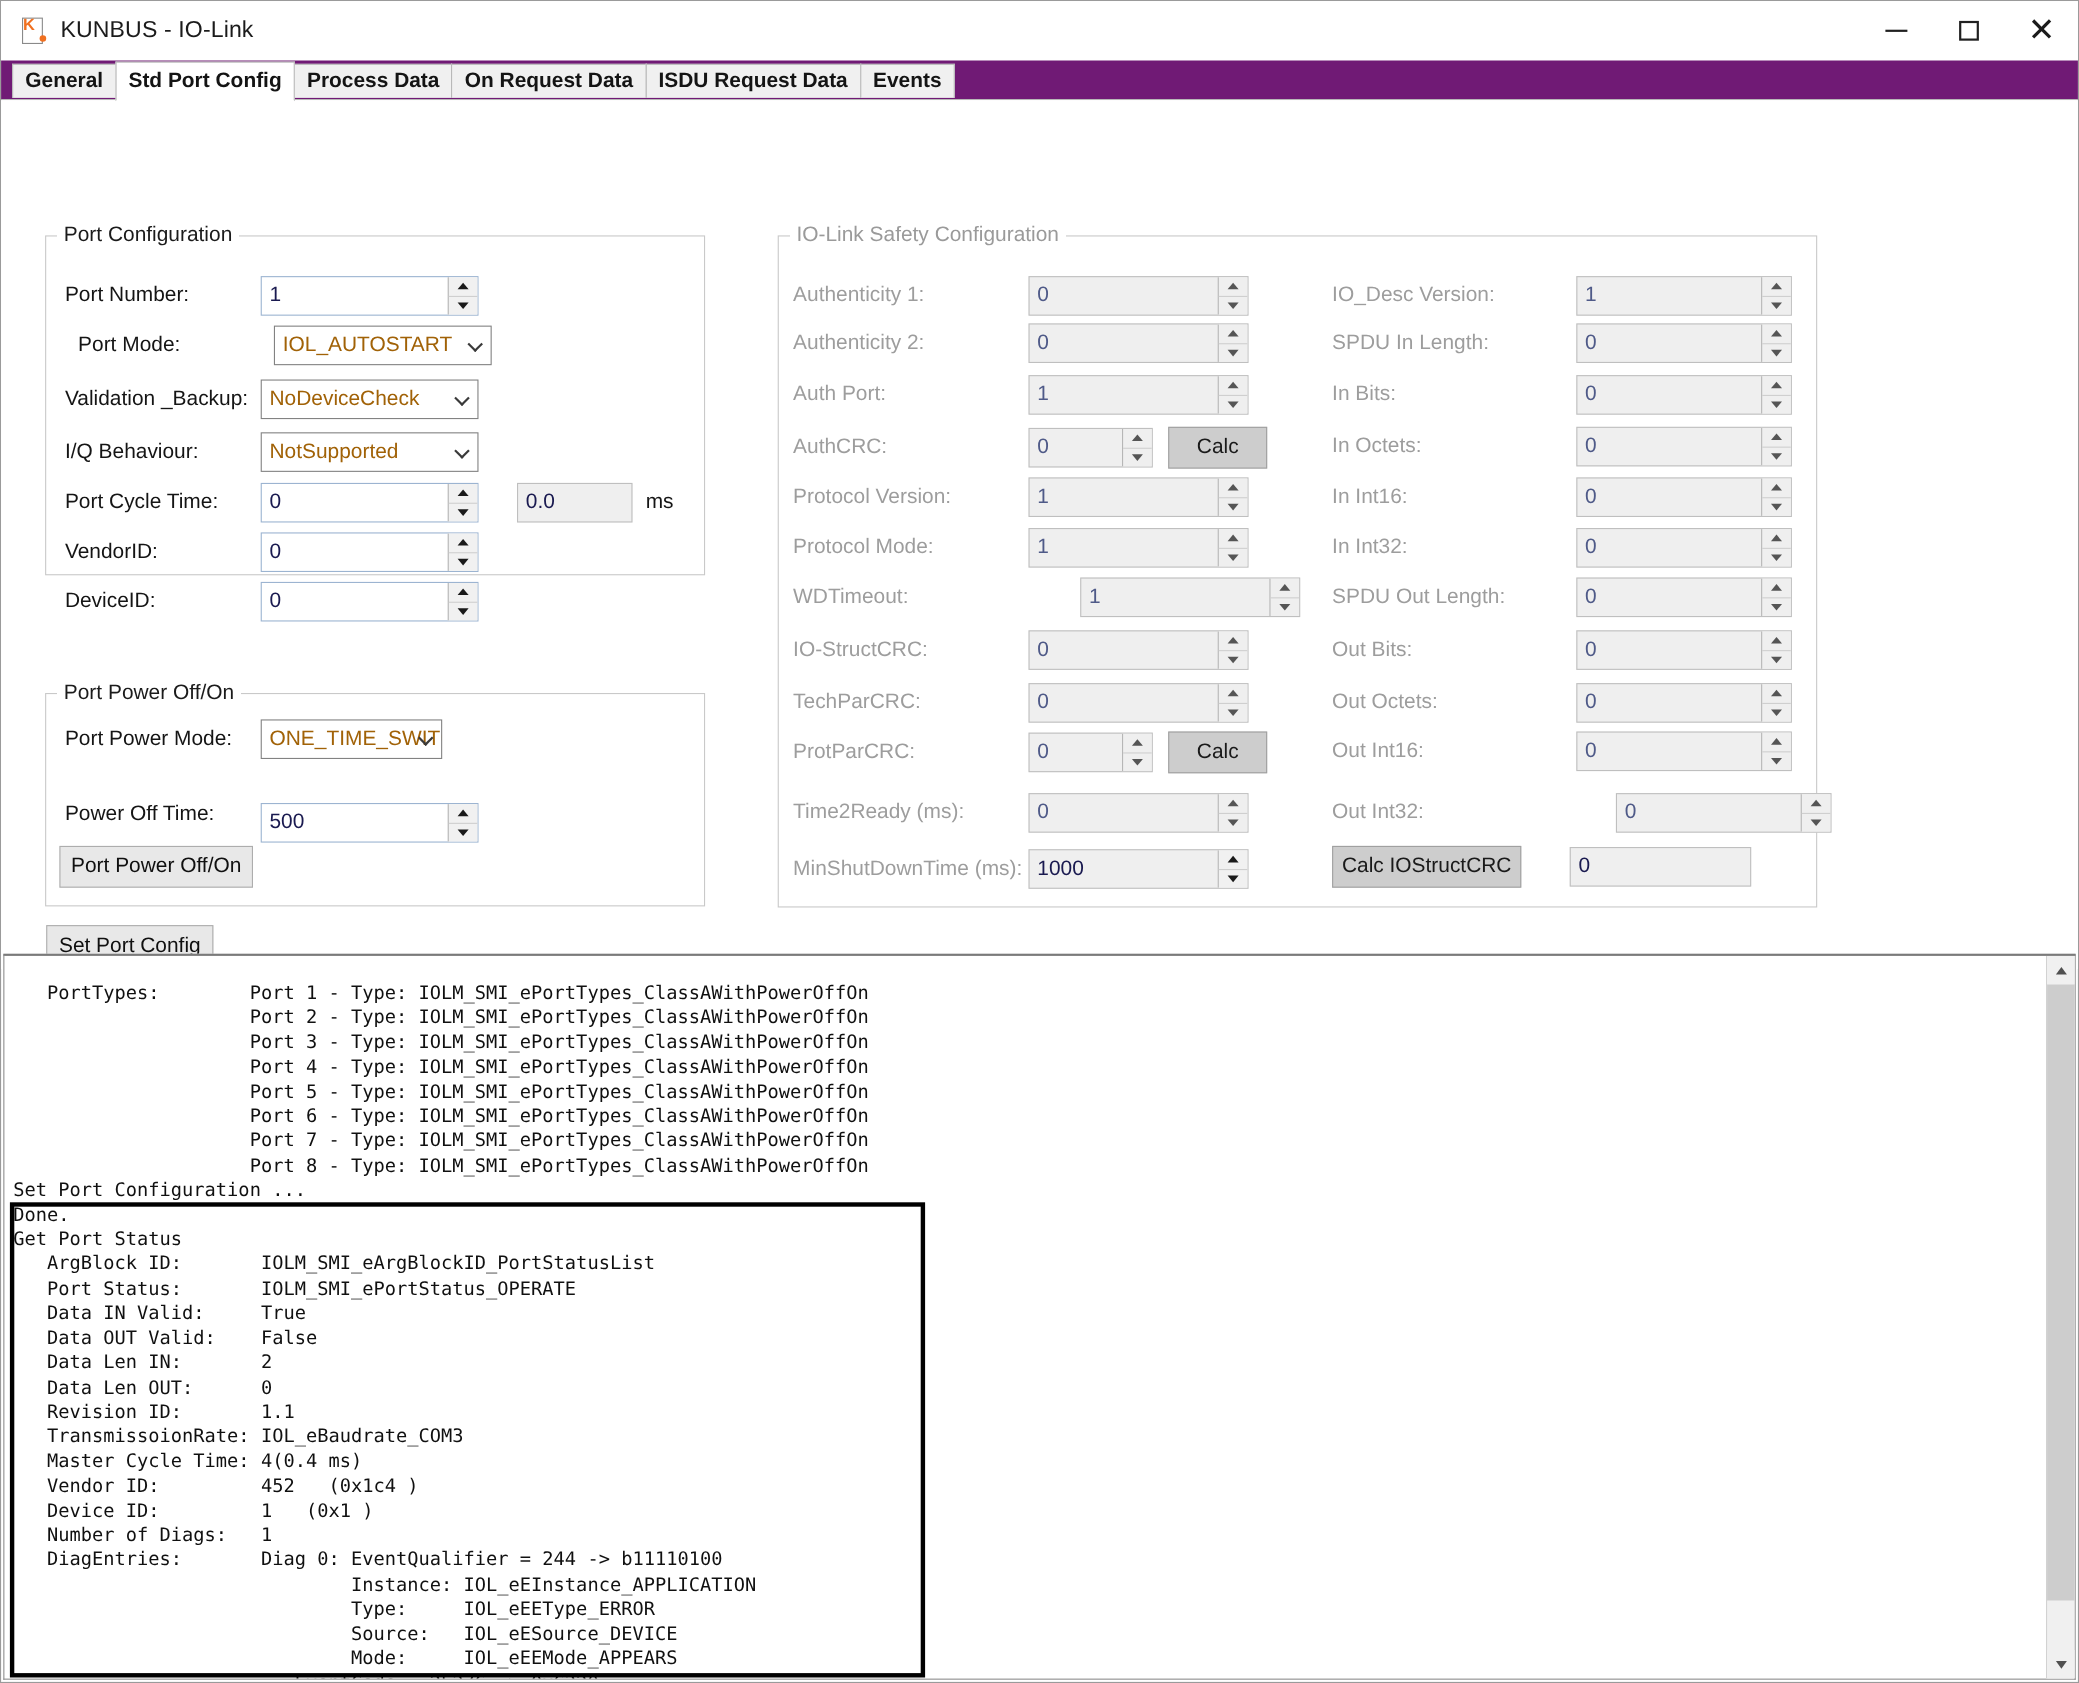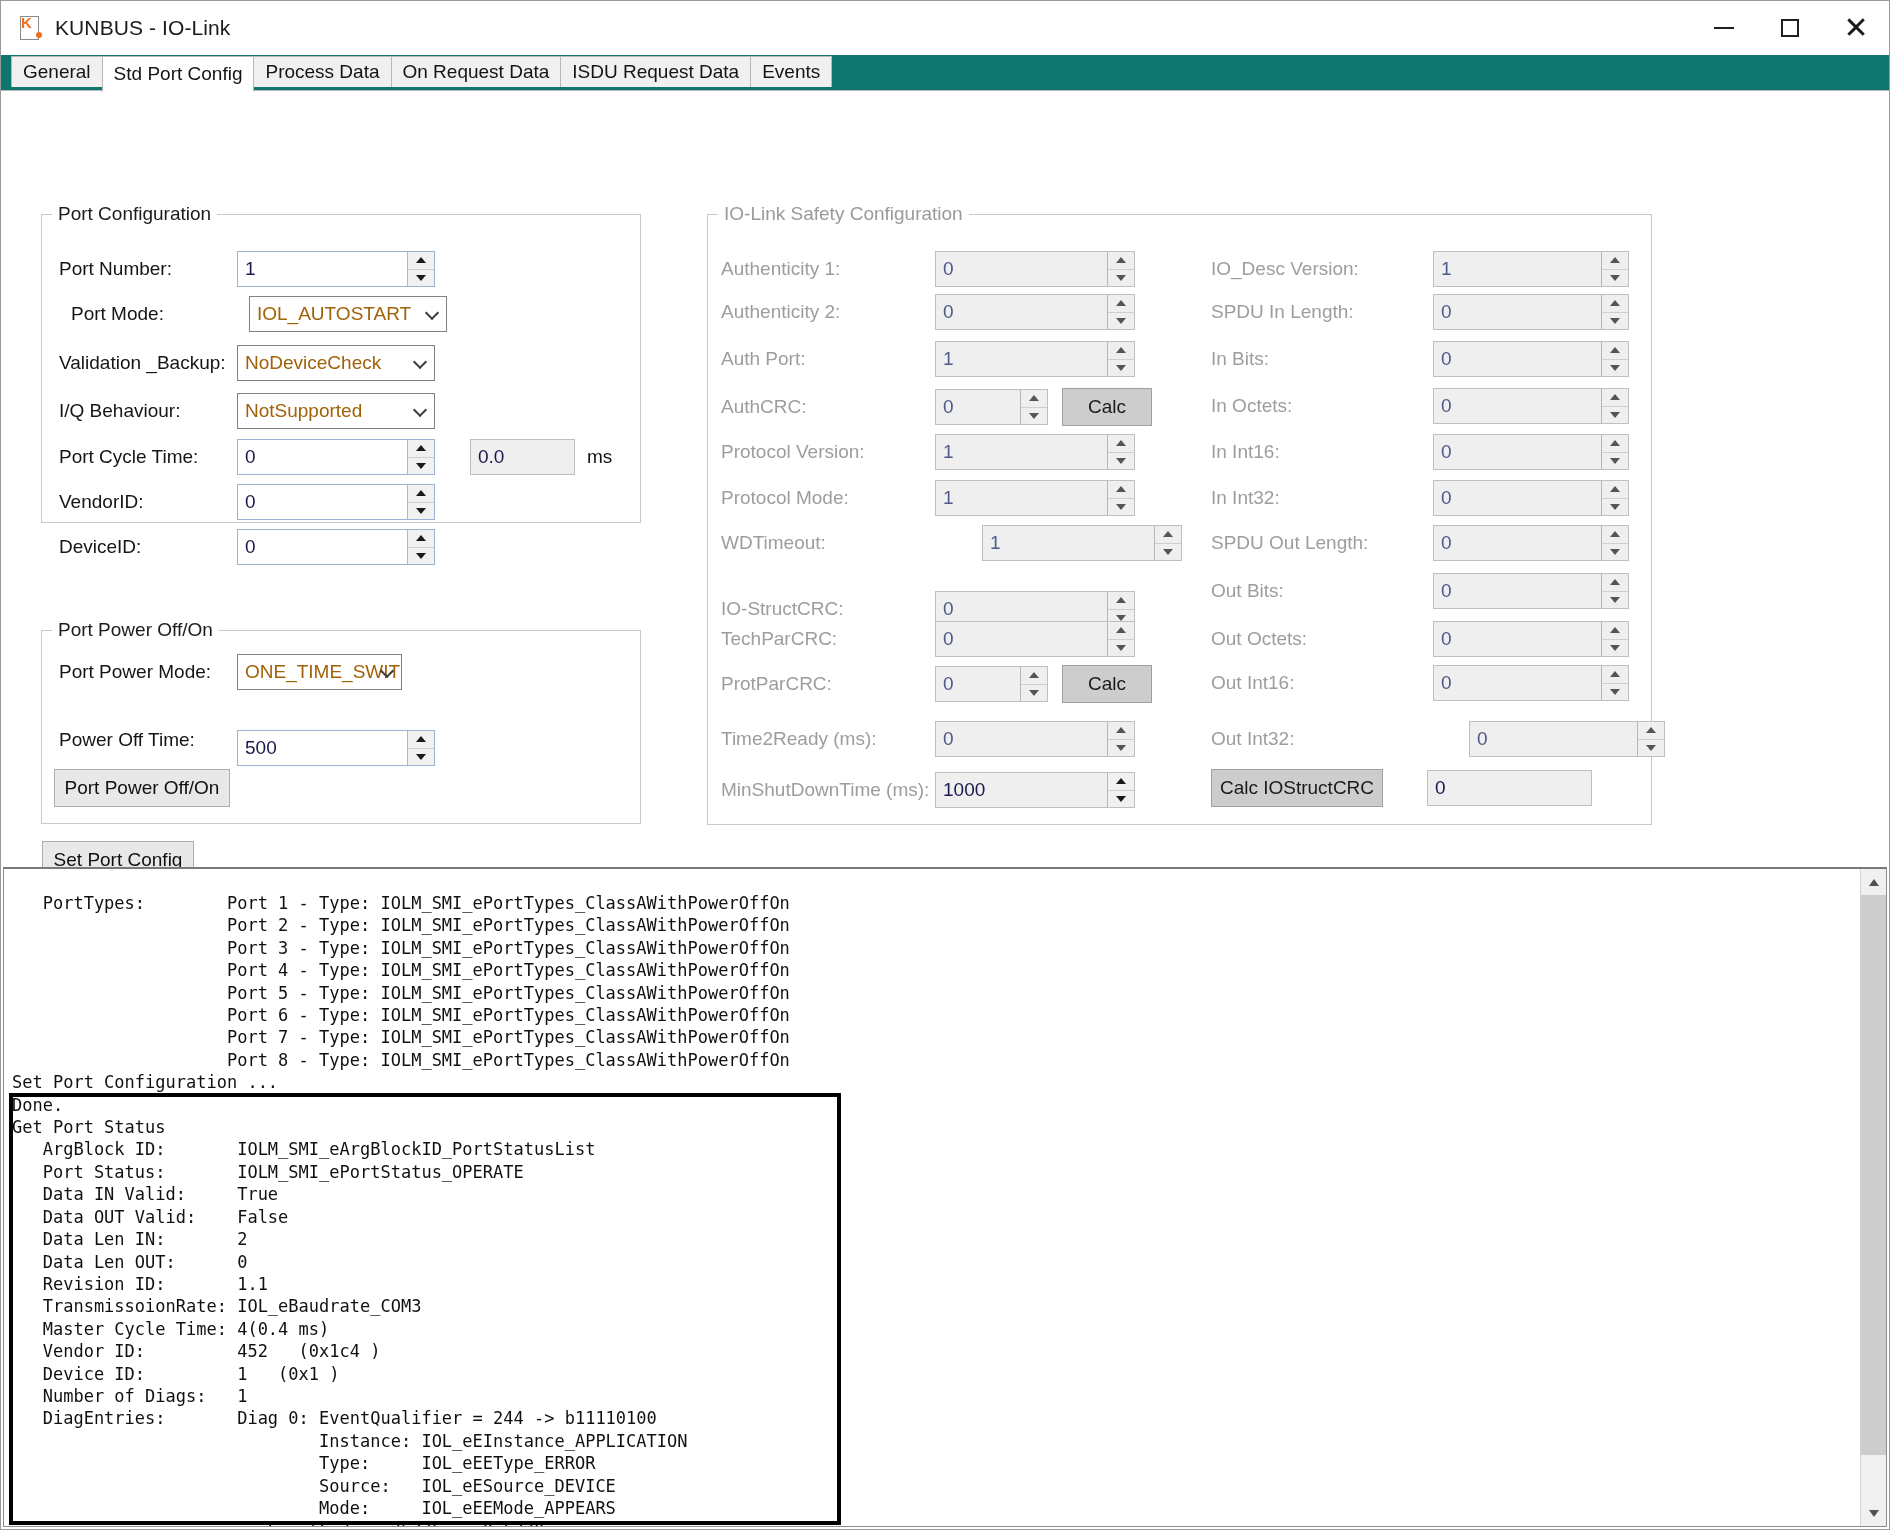--- a/index.html
+++ b/index.html
@@ -66,23 +66,24 @@
   }
   .win-btn .min-bar { width: 20px; height: 2px; background: #202020; }
   .win-btn .max-sq  { width: 18px; height: 18px; border: 2px solid #202020; }
   .win-btn .close-x { font-size: 30px; line-height: 26px; font-weight: 300; }
 
   
   .tabstrip {
     position: relative;
     height: 36px;
     padding-left: 10px;
-    display: flex; align-items: flex-start;
-    background: #0f766e;
+    display: flex; align-items: center;
+    background: #701a75;
     border-bottom: 1px solid #b8b8b8;
+    font-weight: bold;
   }
   .tab {
     height: 31px;
     padding: 0 11px;
     display: flex; align-items: center;
     font-size: 19px;
     color: #141414;
     background: #f0f0f0;
     border: 1px solid #b8b8b8;
     border-bottom: none;
@@ -535,21 +536,21 @@
         <div class="spin">
             <div>
               <div class="arrow-u"></div>
             </div>
             <div>
               <div class="arrow-d"></div>
             </div>
           </div>
       </div>
     </div>
-    <div class="row" style="left:720px; top:500px;">
+    <div class="row" style="left:720px; top:482px;">
       <div class="lbl grey" style="width:214px;">IO-StructCRC:</div>
       <div class="inp dis" style="width:200px;">
         <span>0</span>
         <div class="spin">
             <div>
               <div class="arrow-u"></div>
             </div>
             <div>
               <div class="arrow-d"></div>
             </div>

